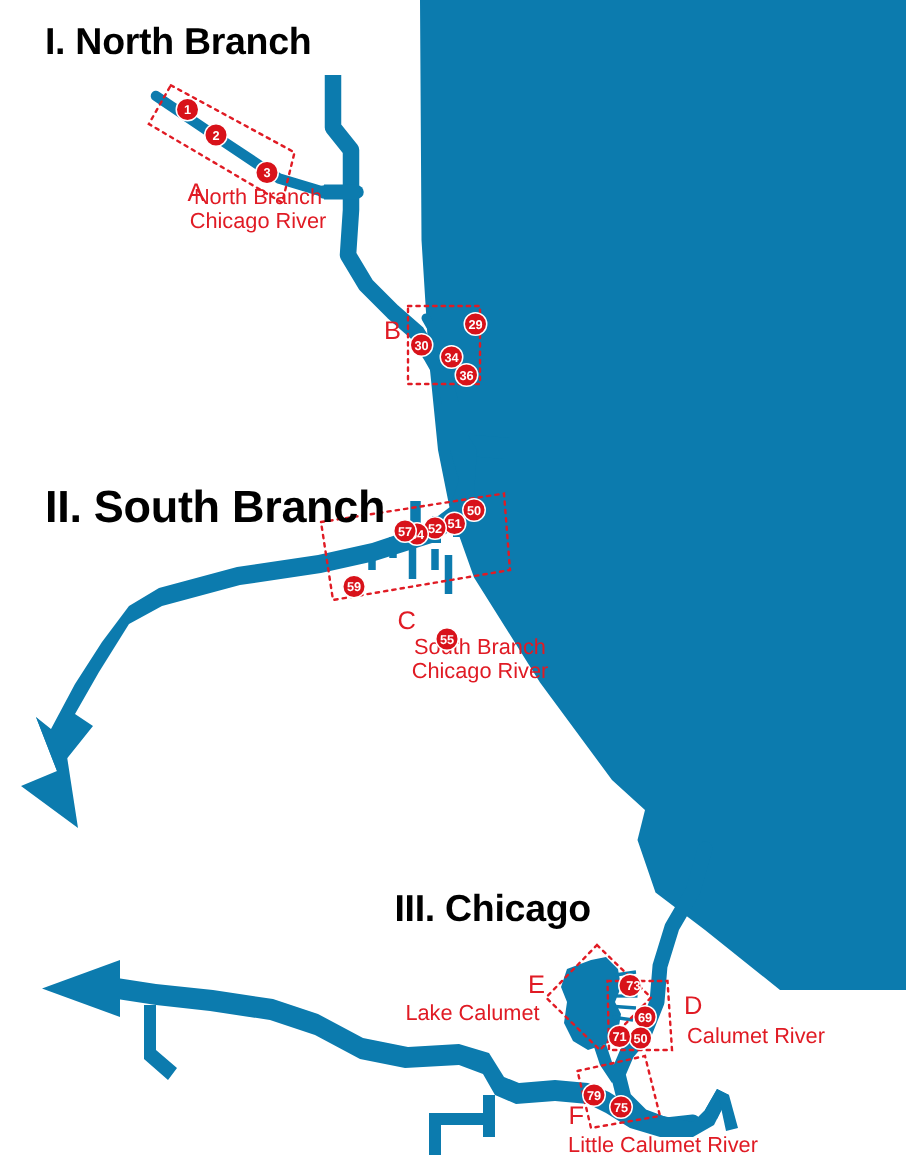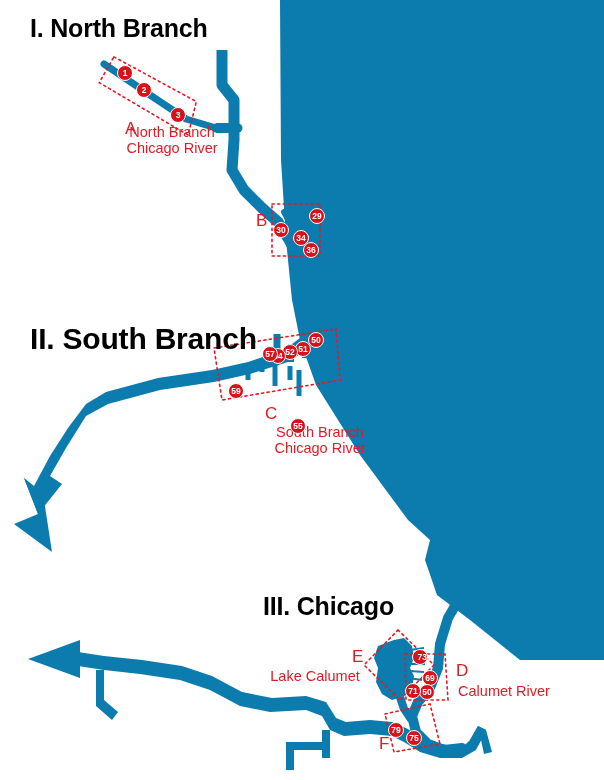--- a/index.html
+++ b/index.html
@@ -301,20 +301,21 @@
 Chicago River</div>
 
 
   <div class="map-label name" style="left:320px; top:424px; transform:translateX(-50%); white-space:pre;">South Branch
 Chicago River</div>
 
   <div class="map-label name" style="left:504px; top:683px; transform:translateX(-50%); white-space:pre;">Calumet River</div>
 
   <div class="map-label name" style="left:315px; top:668px; transform:translateX(-50%); white-space:pre;">Lake Calumet</div>
 
+  <div class="map-label name" style="left:442px; top:756px; transform:translateX(-50%); white-space:pre;">Little Calumet River</div>
 
   <div id="marker-layer">
       <div class="marker" style="left: 125px; top: 73px;">1</div>
       <div class="marker" style="left: 144px; top: 90px;">2</div>
       <div class="marker" style="left: 178px; top: 115px;">3</div>
       <div class="marker" style="left: 290px; top: 216px; margin-left: 19px;">29</div>
       <div class="marker" style="left: 281px; top: 230px;">30</div>
       <div class="marker" style="left: 301px; top: 238px;">34</div>
       <div class="marker" style="left: 311px; top: 250px;">36</div>
       <div class="marker" style="left: 316px; top: 340px; text-align: center;">50</div>

